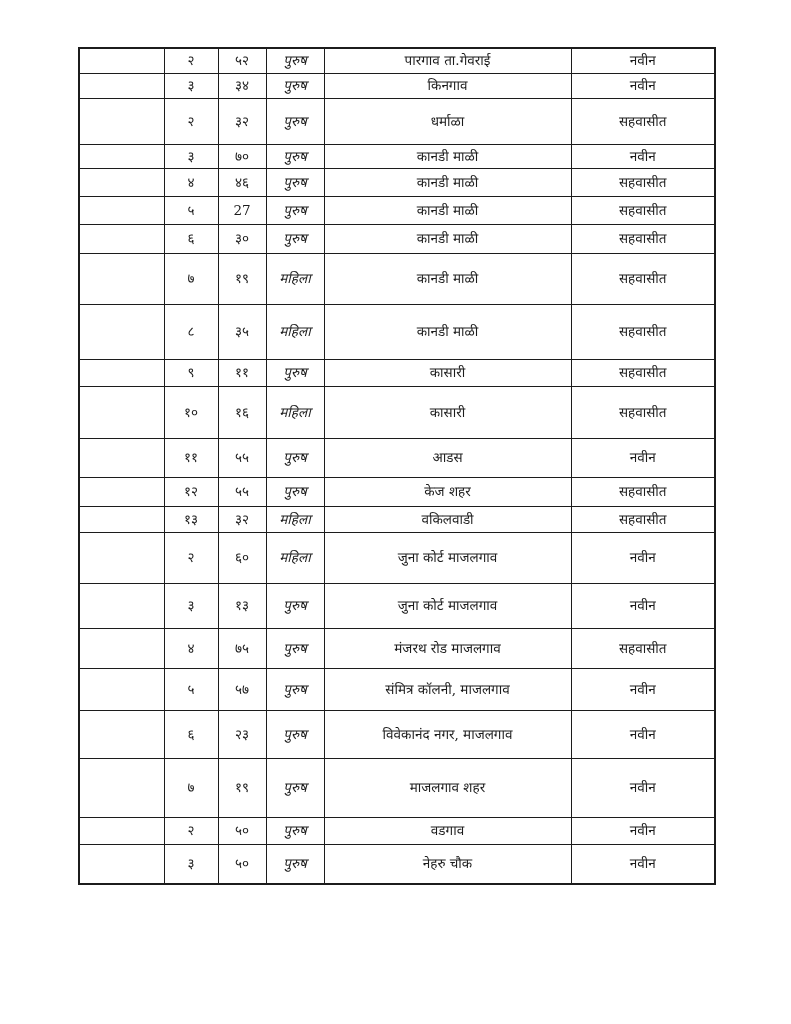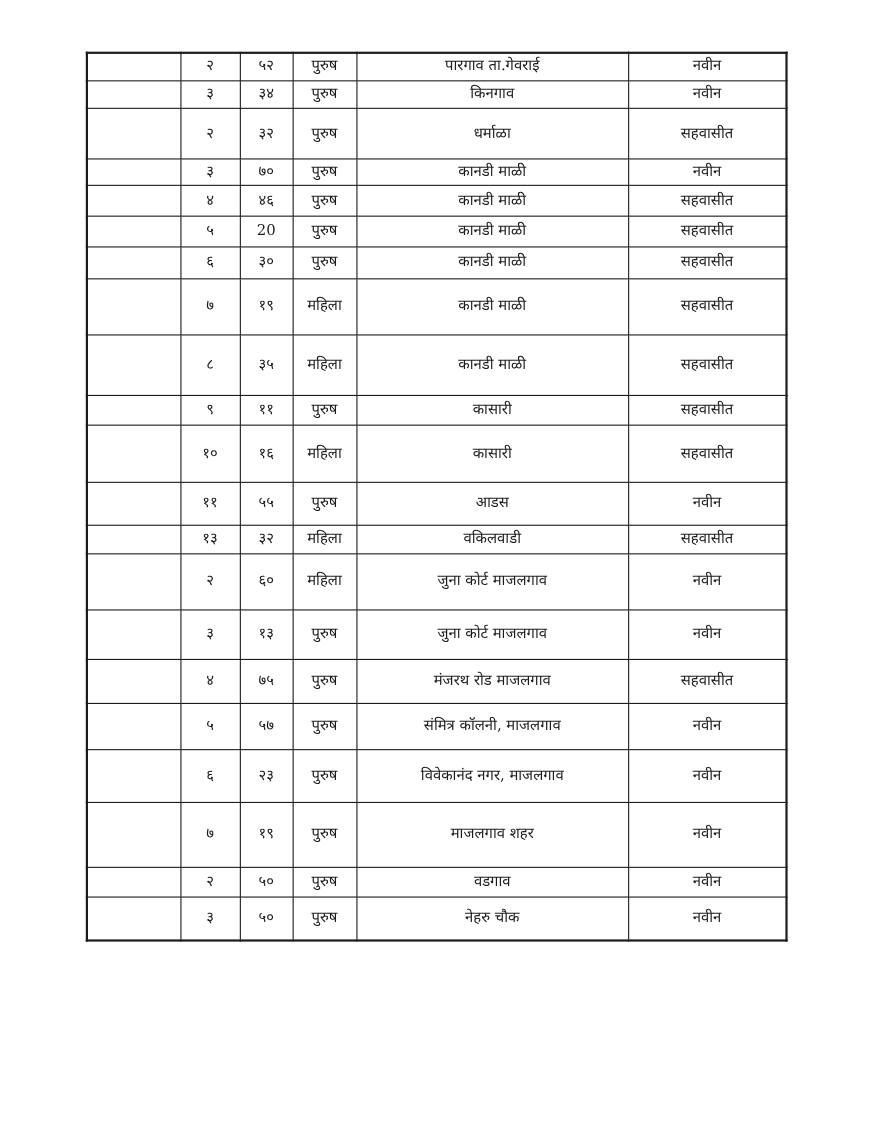--- a/index.html
+++ b/index.html
@@ -32,21 +32,21 @@
     font-size: 13.5px;
     line-height: 1.25;
     padding: 0 3px;
     overflow: hidden;
     white-space: nowrap;
     color: #1c1c1c;
   }
   td.col-area   { font-size: 13px; }
   td.col-sr_no  { font-size: 13px; }
   td.col-age    { font-size: 13px; }
-  td.col-gender { font-size: 13px; }
+  td.col-gender { font-size: 13px; font-style: italic; }
   td.col-place  { font-size: 13.5px; }
   td.col-status { font-size: 13px; }
 </style>
 </head>
 <body>
 
 <div class="page">
   <table class="register">
     <colgroup>
       <col style="width:85px">
@@ -93,21 +93,21 @@
           <td class="col-area"></td>
           <td class="col-sr_no">४</td>
           <td class="col-age">४६</td>
           <td class="col-gender">पुरुष</td>
           <td class="col-place">कानडी माळी</td>
           <td class="col-status">सहवासीत</td>
         </tr>
         <tr style="height: 28px;">
           <td class="col-area"></td>
           <td class="col-sr_no">५</td>
-          <td class="col-age">20</td>
+          <td class="col-age">27</td>
           <td class="col-gender">पुरुष</td>
           <td class="col-place">कानडी माळी</td>
           <td class="col-status">सहवासीत</td>
         </tr>
         <tr style="height: 29px;">
           <td class="col-area"></td>
           <td class="col-sr_no">६</td>
           <td class="col-age">३०</td>
           <td class="col-gender">पुरुष</td>
           <td class="col-place">कानडी माळी</td>
@@ -145,20 +145,28 @@
           <td class="col-place">कासारी</td>
           <td class="col-status">सहवासीत</td>
         </tr>
         <tr style="height: 39px;">
           <td class="col-area"></td>
           <td class="col-sr_no">११</td>
           <td class="col-age">५५</td>
           <td class="col-gender">पुरुष</td>
           <td class="col-place">आडस</td>
           <td class="col-status">नवीन</td>
+        </tr>
+        <tr style="height: 29px;">
+          <td class="col-area"></td>
+          <td class="col-sr_no">१२</td>
+          <td class="col-age">५५</td>
+          <td class="col-gender">पुरुष</td>
+          <td class="col-place">केज शहर</td>
+          <td class="col-status">सहवासीत</td>
         </tr>
         <tr style="height: 26px;">
           <td class="col-area"></td>
           <td class="col-sr_no">१३</td>
           <td class="col-age">३२</td>
           <td class="col-gender">महिला</td>
           <td class="col-place">वकिलवाडी</td>
           <td class="col-status">सहवासीत</td>
         </tr>
         <tr style="height: 51px;">

